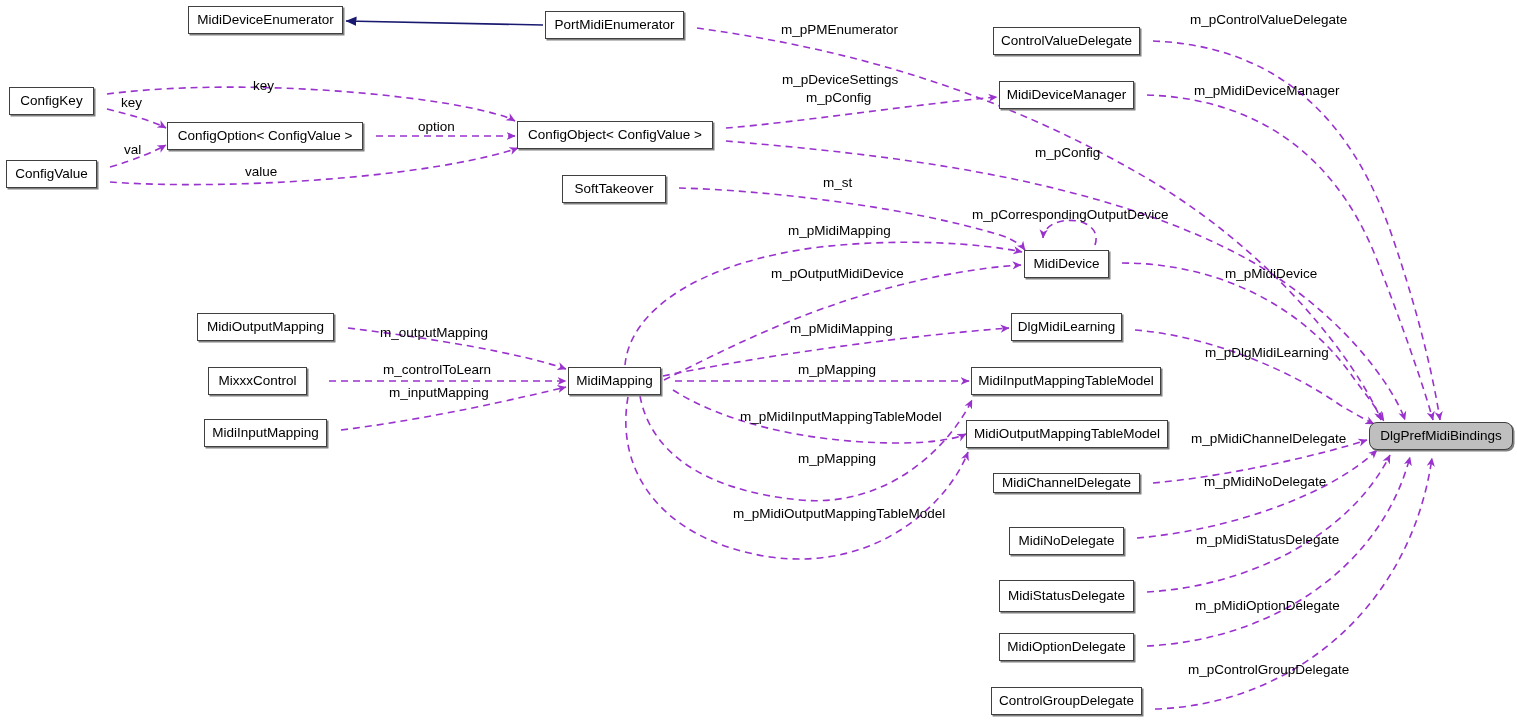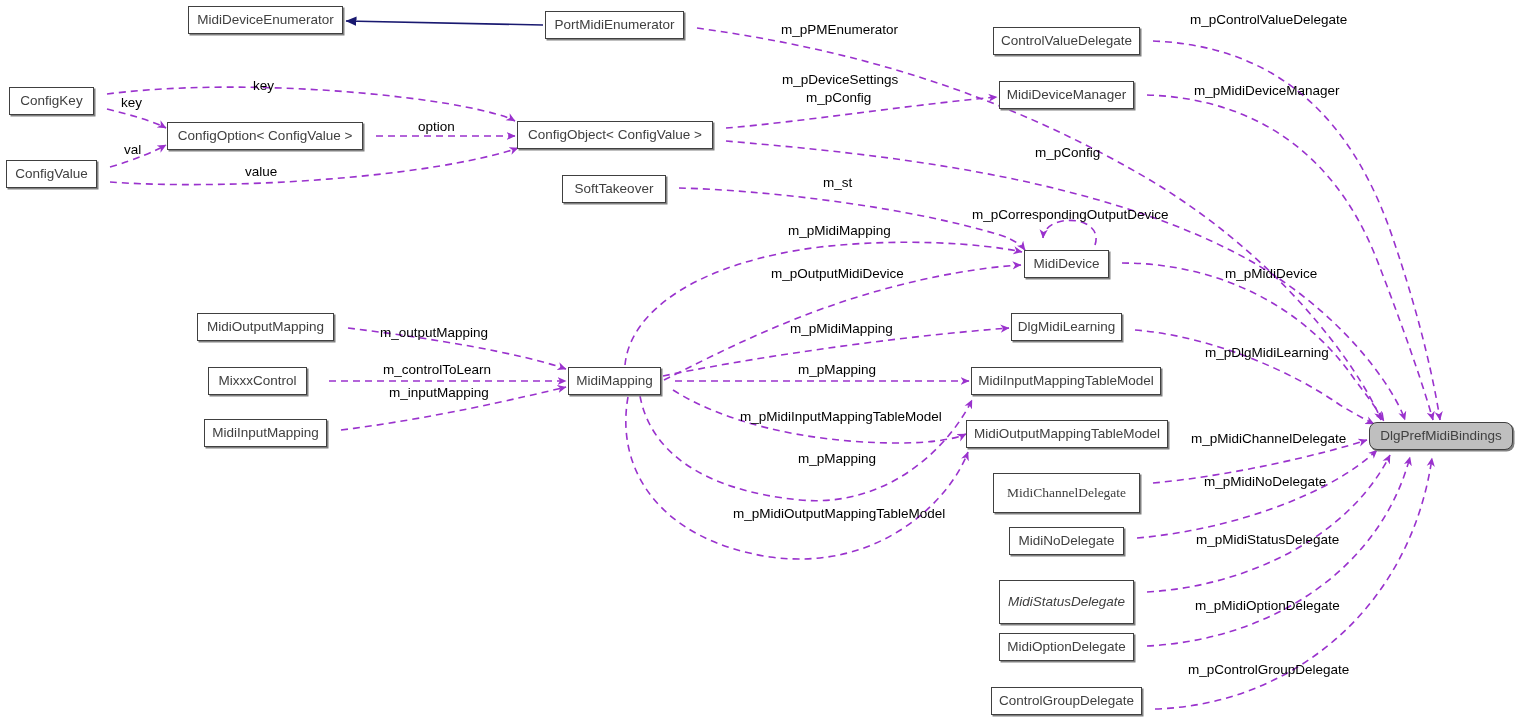--- a/index.html
+++ b/index.html
@@ -4,21 +4,21 @@
 <style>
   html,body{margin:0;padding:0;background:#ffffff;}
   body{font-family:"Liberation Sans",sans-serif;}
   #diagram{position:relative;width:1517px;height:725px;background:#ffffff;overflow:hidden;}
   #edges{position:absolute;left:0;top:0;width:1517px;height:725px;}
   .node{
     position:absolute;
     box-sizing:border-box;
     border:1px solid #404040;
     background:#ffffff;
-    color:#404040;
+    color:#000000;
     font-size:13.5px;
     line-height:1;
     display:flex;
     align-items:center;
     justify-content:center;
     white-space:nowrap;
     box-shadow:1.5px 1.5px 0 0 #808080;
     z-index:5;
   }
   .node.highlight{background:#bfbfbf;}
@@ -159,27 +159,27 @@
       </div>
       <div class="node" style="left: 966px; top: 420px; width: 202px; height: 28px;">
         <span>MidiOutputMappingTableModel</span>
       </div>
       <div class="node" style="left: 204px; top: 419px; width: 123px; height: 28px;">
         <span>MidiInputMapping</span>
       </div>
       <div class="node highlight" style="left: 1369px; top: 422px; width: 144px; height: 28px; border-radius: 8px;">
         <span>DlgPrefMidiBindings</span>
       </div>
-      <div class="node" style="left: 993px; top: 473px; width: 147px; height: 40px; font-family: Liberation Serif, serif;">
+      <div class="node" style="left: 993px; top: 473px; width: 147px; height: 20px;">
         <span>MidiChannelDelegate</span>
       </div>
       <div class="node" style="left: 1009px; top: 527px; width: 115px; height: 28px;">
         <span>MidiNoDelegate</span>
       </div>
-      <div class="node" style="left: 999px; top: 580px; width: 135px; height: 44px; font-style: italic;">
+      <div class="node" style="left: 999px; top: 580px; width: 135px; height: 32px;">
         <span>MidiStatusDelegate</span>
       </div>
       <div class="node" style="left: 999px; top: 633px; width: 135px; height: 28px;">
         <span>MidiOptionDelegate</span>
       </div>
       <div class="node" style="left: 991px; top: 687px; width: 151px; height: 28px;">
         <span>ControlGroupDelegate</span>
       </div>
     </div>
   <div id="labels">

